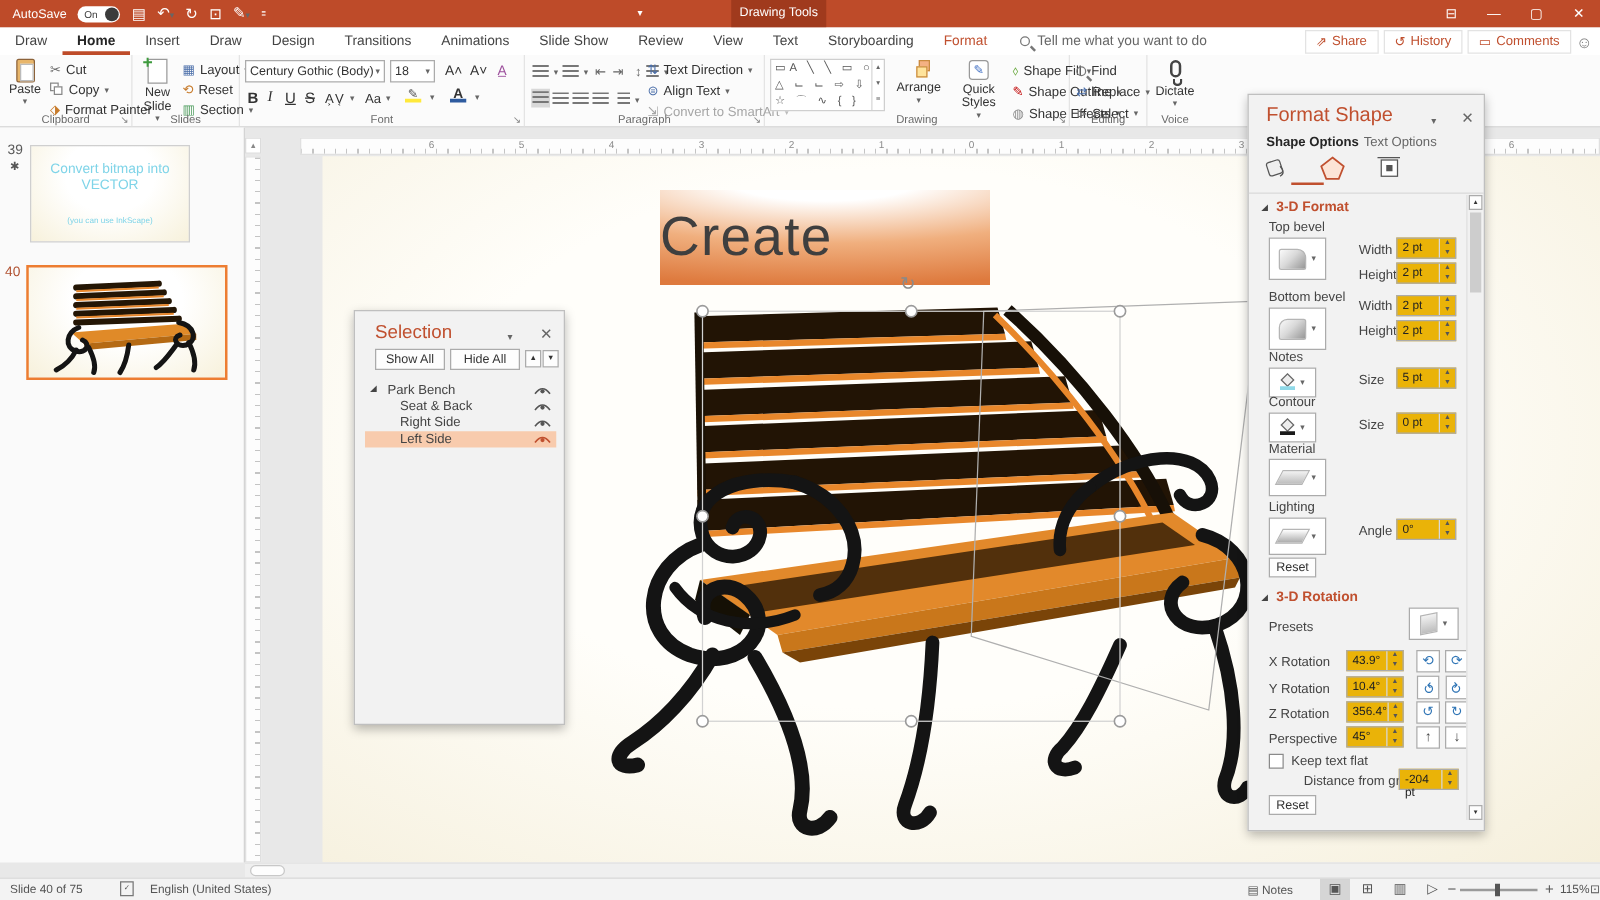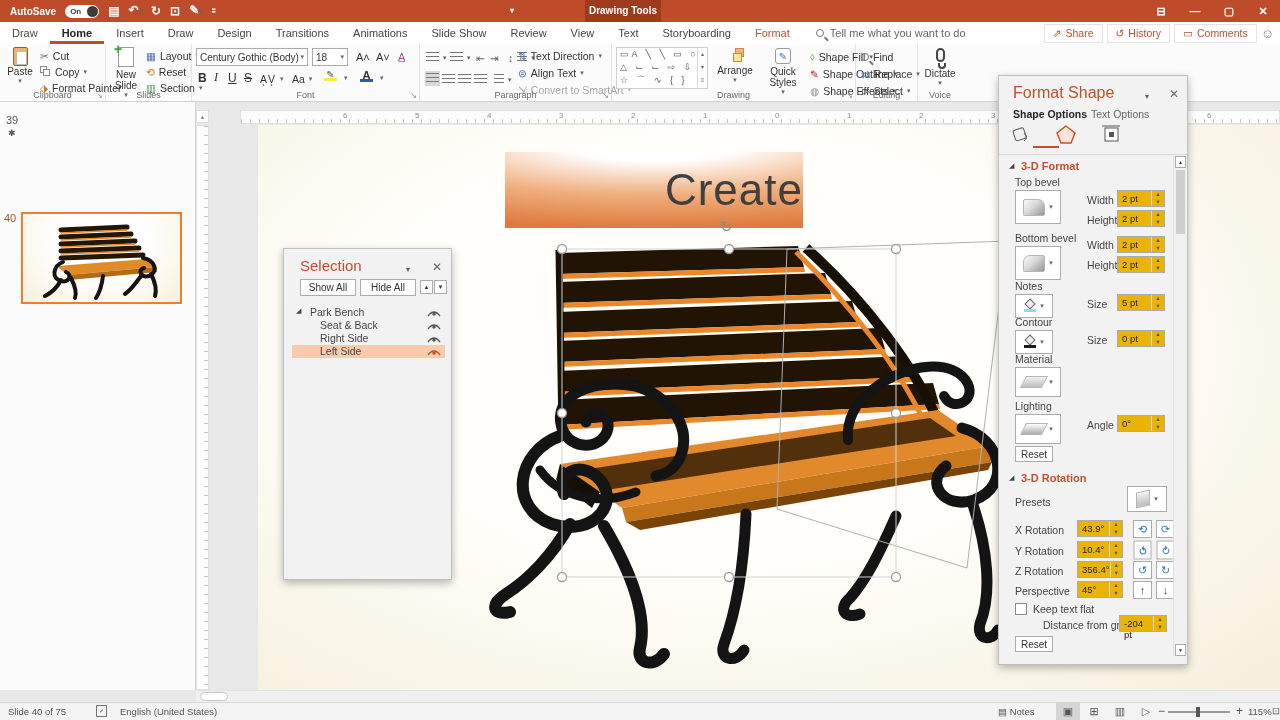--- a/index.html
+++ b/index.html
@@ -2,21 +2,21 @@
 <html><head>
 <meta charset="utf-8">
 <style>
   * { margin:0; padding:0; box-sizing:border-box; }
   html,body { width:1280px; height:720px; overflow:hidden; }
   body { font-family:"Liberation Sans", sans-serif; font-size:11px; color:#333; background:#E8E8E8; }
   .ab { position:absolute; }
   #app { position:relative; width:1280px; height:720px; background:#E8E8E8; overflow:hidden; }
 
   
-  .titlebar { left:0; top:0; width:1280px; height:22px; background:#BE4B29; color:#fff;font-weight:bold; }
+  .titlebar { left:0; top:0; width:1280px; height:22px; background:#BE4B29; color:#fff; }
   .titlebar .qat { display:flex; align-items:center; height:22px; padding-left:10px; gap:9px; }
   .tb-ico { color:#fff; font-size:12px; line-height:22px; cursor:default; }
   .autosave-pill { width:34px; height:13px; background:#fff; border-radius:7px; position:relative; display:inline-flex; align-items:center; }
   .autosave-pill .knob { position:absolute; right:1px; top:1px; width:11px; height:11px; background:#3b3b3b; border-radius:50%; }
   .autosave-pill .st { font-size:8px; color:#3b3b3b; padding-left:5px; }
   .doc-title { position:absolute; left:240px; top:0; height:22px; line-height:22px; font-size:10.5px; color:#fff; white-space:nowrap; }
   .ctx-tools { position:absolute; left:585px; top:0; width:76px; height:22px; background:#A03A1D; color:#fff; font-size:10px; text-align:center; line-height:22px; }
   .win-btns { position:absolute; right:0; top:0; height:22px; display:flex; }
   .win-btns span { width:34px; text-align:center; line-height:22px; font-size:11px; }
 
@@ -72,23 +72,23 @@
   
   .ruler-h { left:240px; top:110px; width:1040px; height:14px; background:#FDFDFD; border:1px solid #E0E0E0;
     background-image:repeating-linear-gradient(90deg, #C4C4C4 0 1px, transparent 1px 9px);
     background-size:100% 4px; background-position:left bottom; background-repeat:no-repeat; }
   .ruler-h span { position:absolute; top:0px; font-size:8px; color:#8a8a8a; }
   .ruler-v { left:196px; top:125px; width:13px; height:565px; background:#FDFDFD; border:1px solid #E0E0E0;
     background-image:repeating-linear-gradient(#C4C4C4 0 1px, transparent 1px 9px);
     background-size:4px 100%; background-position:right top; background-repeat:no-repeat; }
   .scrollbtn { left:196px; top:110px; width:13px; height:13px; background:#FFF; border:1px solid #DCDCDC; font-size:6px; color:#888; text-align:center; line-height:12px; }
   .slide { left:258px; top:125px; width:1022px; height:565px; background:radial-gradient(ellipse at 45% 40%, #FFFEFA 45%, #F5EFDB 100%); }
-  .create-box { left:505px; top:152px; width:298px; height:76px;
+  .create-box { left:528px; top:152px; width:264px; height:76px;
     background:radial-gradient(ellipse 160% 120% at 50% -10%, #FFFFFF 18%, #F0AF7E 55%, #DE7A3E 92%);
-    display:flex; align-items:center; justify-content:flex-end; }
+    display:flex; align-items:center; justify-content:flex-start; }
   .create-box span { font-size:44px; color:#3F3F3F; letter-spacing:1px; }
   .rot-handle { left:720px; top:218px; width:20px; height:20px; color:#8a8a8a; font-size:15px; }
 
   
   .pane { background:#F2F2F2; border:1px solid #BFBFBF; box-shadow:0 3px 8px rgba(0,0,0,.28); }
   .pane-title { color:#C0502F; }
   .pane-x { color:#666; font-size:12px; }
   .pane-dd { color:#666; font-size:8px; }
   .btn { background:#FDFDFD; border:1px solid #ABABAB; font-size:10px; color:#333; text-align:center; }
   .sel-row { position:absolute; left:8px; width:153px; height:13px; font-size:10.5px; color:#444; }
@@ -386,20 +386,24 @@
           <div class="dd">▾</div>
       </div>
       <div class="glabel">Voice</div>
     </div>
   </div>
 
   <div class="ab thumbs">
     <div class="ab thumb-num" style="left:6px;top:12px;">39</div>
     <div class="ab" style="left:8px;top:26px;font-size:9px;color:#555;">✱</div>
     <div class="ab thumb-num" style="left:4px;top:110px;color:#B0502F;">40</div>
+  </div>
+  <div class="ab thumb39">
+    <div class="t39-title">Convert bitmap into VECTOR</div>
+    <div class="t39-sub">(you can use InkScape)</div>
   </div>
   <div class="ab thumb40">
     <svg width="157" height="88" viewBox="0 0 157 88">
       <g stroke="#241605" stroke-width="5" stroke-linecap="round">
         <line x1="38" y1="16" x2="104" y2="13"></line>
           <line x1="38" y1="23" x2="108" y2="20"></line>
         <line x1="38" y1="30" x2="112" y2="27"></line>
           <line x1="38" y1="37" x2="116" y2="34"></line>
         <line x1="38" y1="44" x2="120" y2="41"></line>
       </g>

